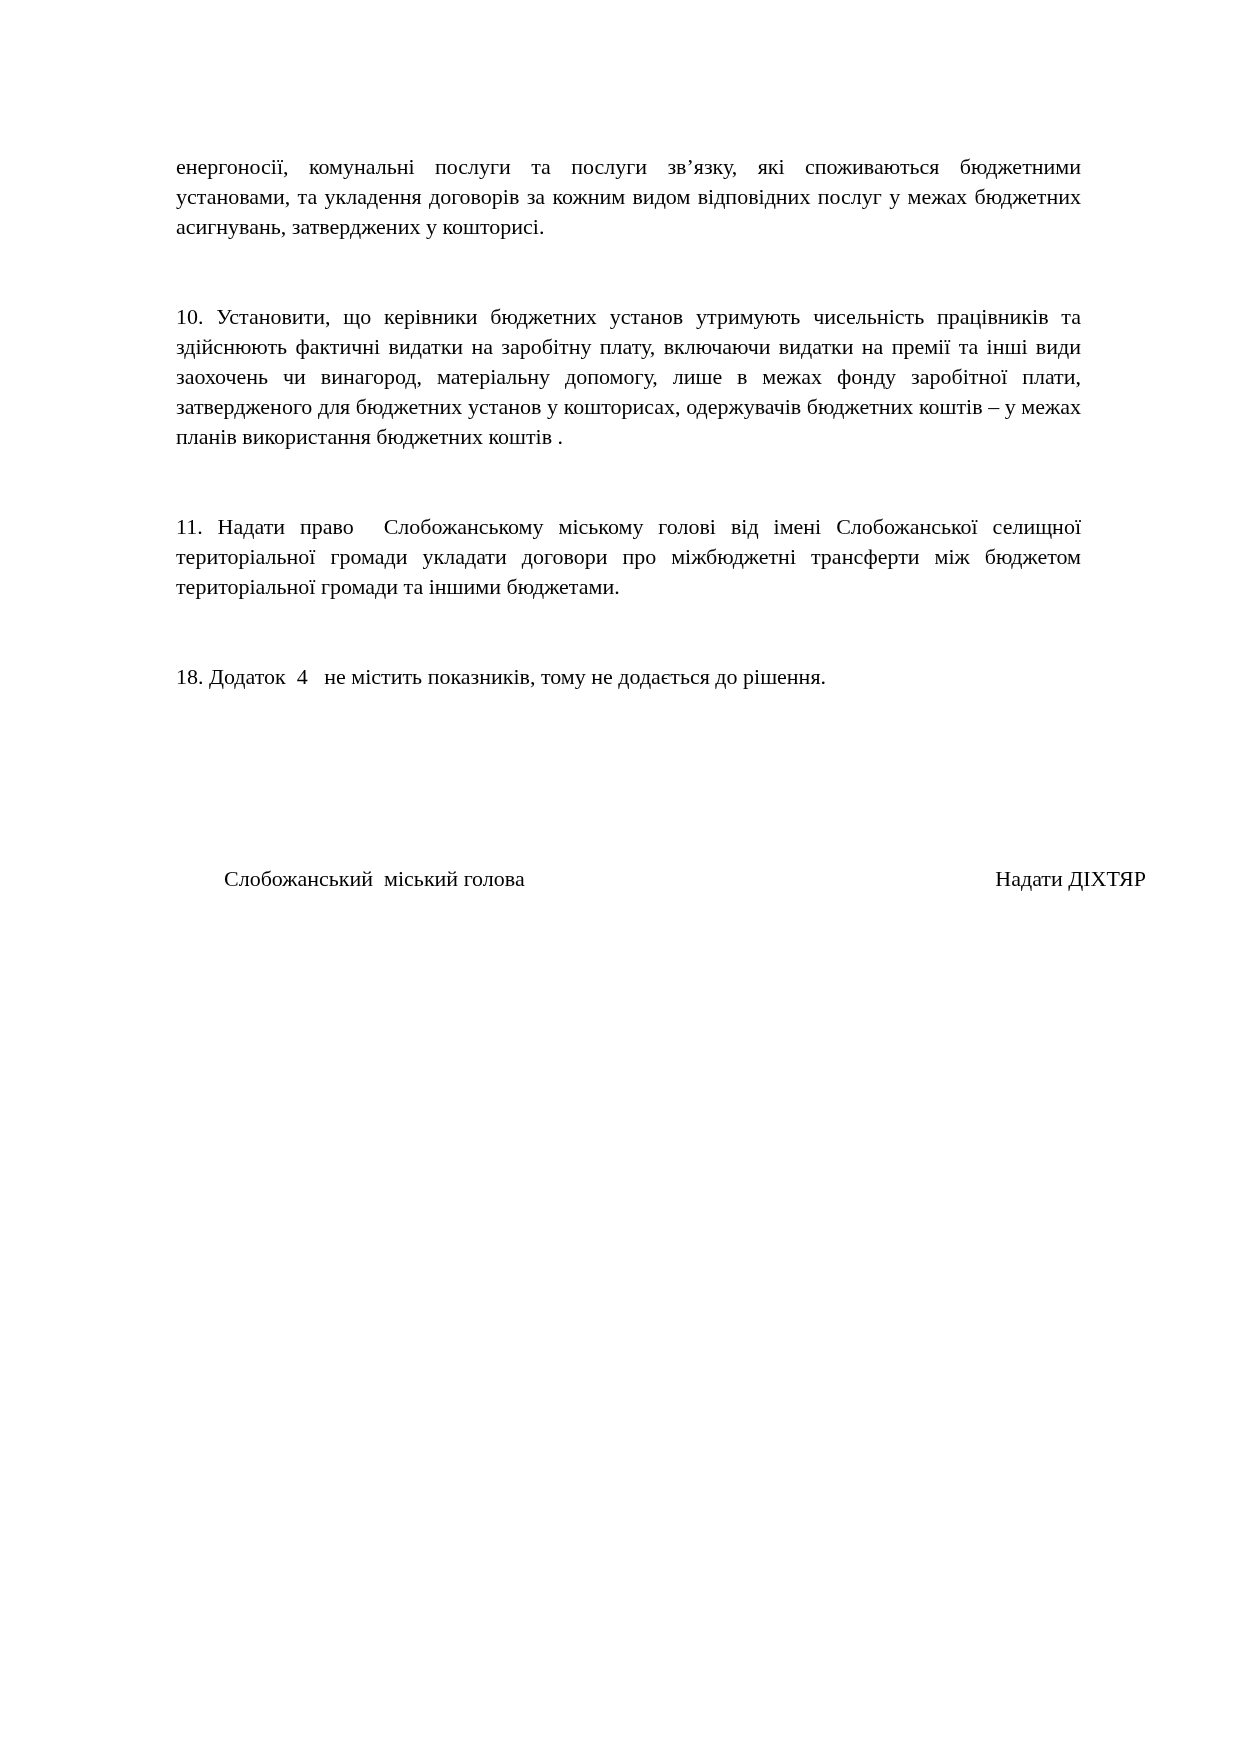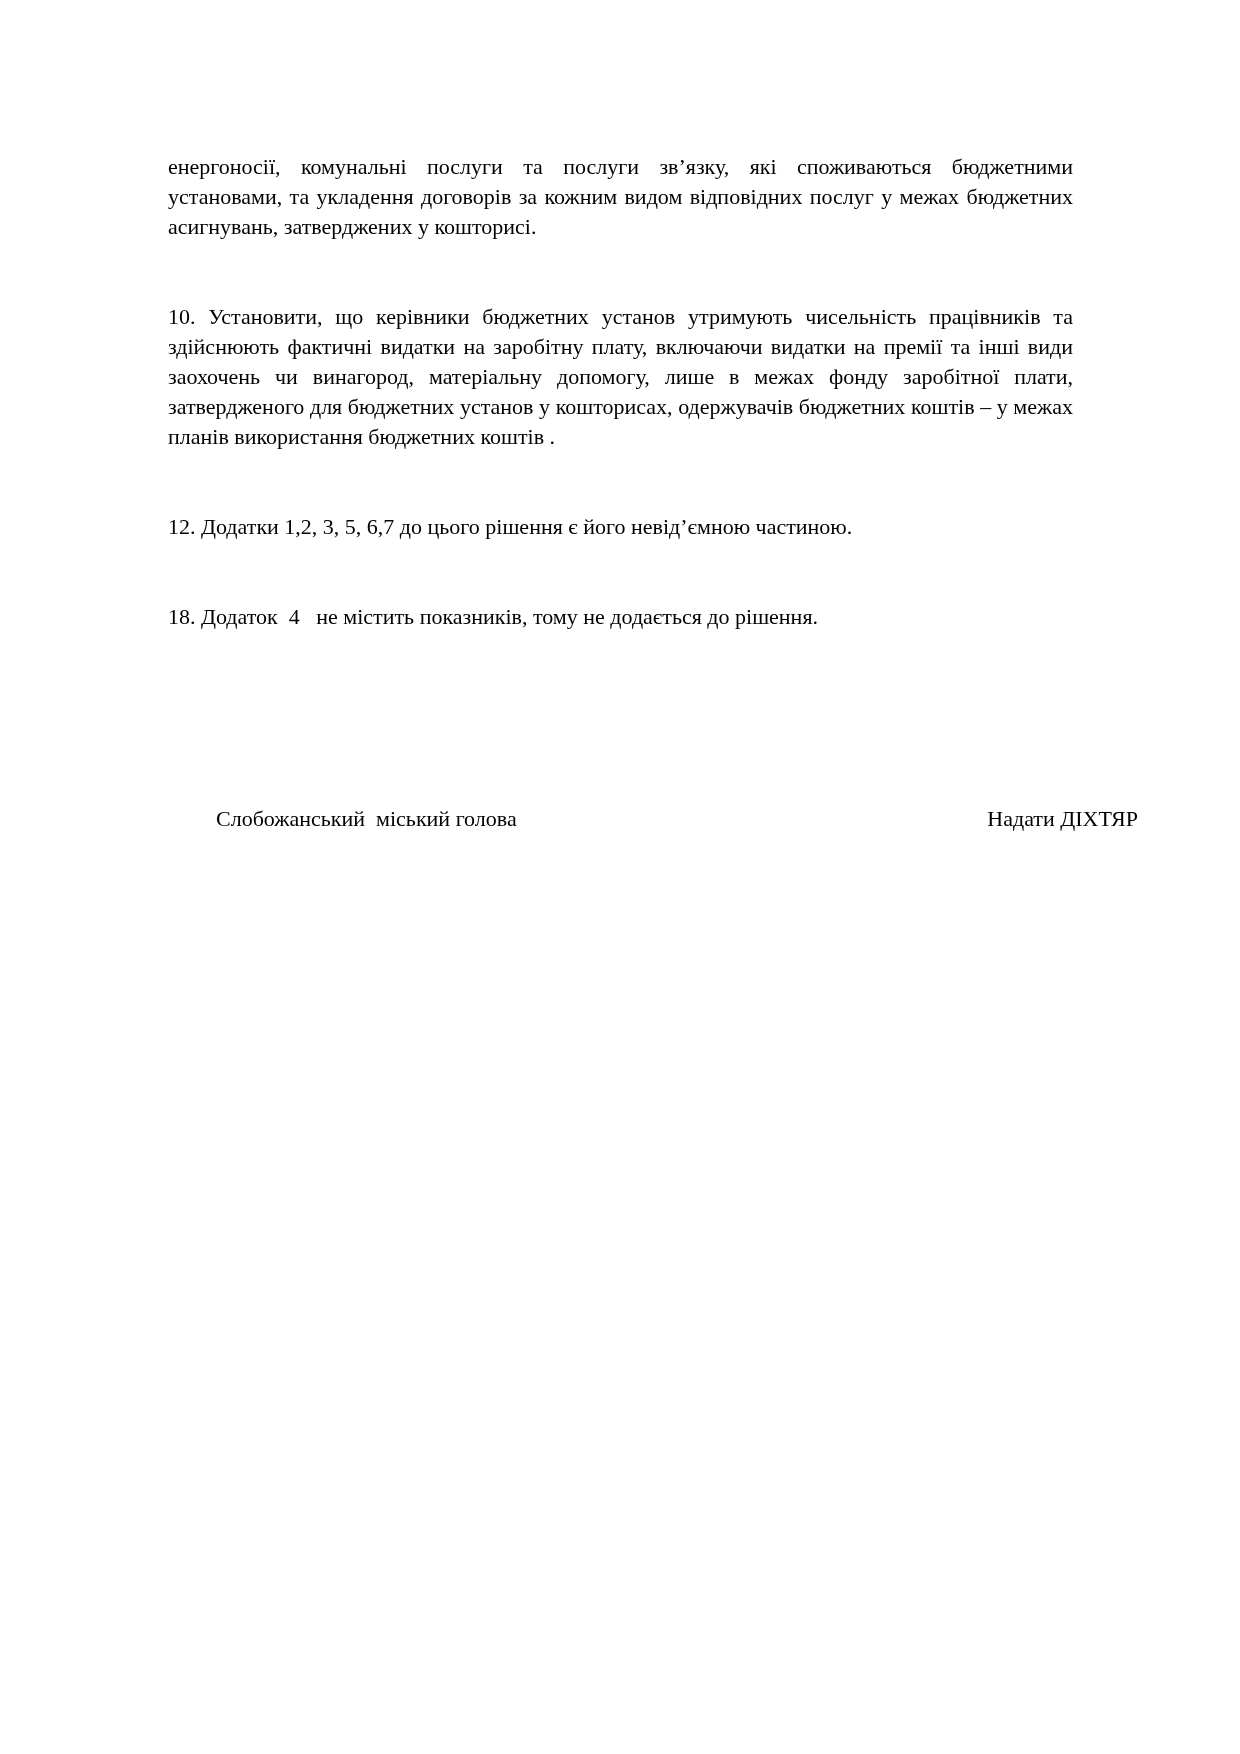--- a/index.html
+++ b/index.html
@@ -11,21 +11,21 @@
     position: relative;
     width: 1240px;
     height: 1754px;
     background: #ffffff;
     font-family: "Liberation Serif", serif;
     color: #000000;
     overflow: hidden;
   }
   .content {
     position: absolute;
-    left: 168px;
+    left: 176px;
     top: 92px;
     width: 905px;
     font-size: 22px;
     line-height: 30px;
     text-align: justify;
     white-space: pre-wrap;
   }
   .content p {
     margin: 0;
   }
@@ -47,20 +47,20 @@
     gap: 21px;
   }
 </style>
 </head>
 <body>
 
 <div class="page">
   <div class="content">
     <p class="p-intro">енергоносії, комунальні послуги та послуги зв’язку, які споживаються бюджетними установами, та укладення договорів за кожним видом відповідних послуг у межах бюджетних асигнувань, затверджених у кошторисі.</p>
     <p class="p-item10">10. Установити, що керівники бюджетних установ утримують чисельність працівників та здійснюють фактичні видатки на заробітну плату, включаючи видатки на премії та інші види заохочень чи винагород, матеріальну допомогу, лише в межах фонду заробітної плати, затвердженого для бюджетних установ у кошторисах, одержувачів бюджетних коштів – у межах планів використання бюджетних коштів .</p>
-    <p class="p-item12">12. Додатки 1,2, 3, 5, 6,7 до цього рішення є його невід’ємною частиною.</p>
+    <p class="p-item11">11. Надати право  Слобожанському міському голові від імені Слобожанської селищної територіальної громади укладати договори про міжбюджетні трансферти між бюджетом територіальної громади та іншими бюджетами.</p>
     <p class="p-item13">18. Додаток  4   не містить показників, тому не додається до рішення.</p>
     <div class="signature">
       <span>Слобожанський  міський голова</span>
       <span>Надати ДІХТЯР</span>
     </div>
   </div>
 </div>
 
 </body></html>

